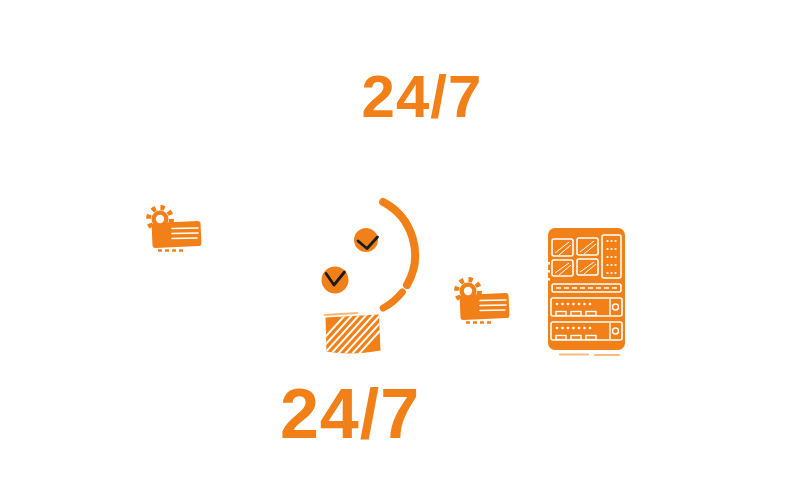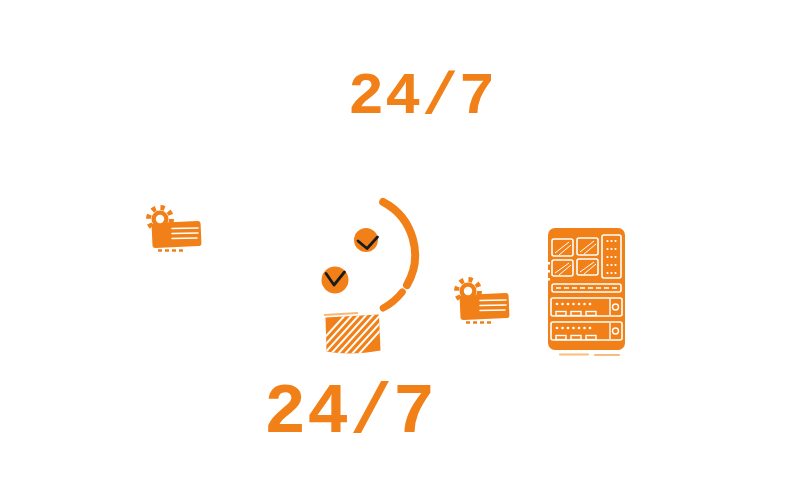--- a/index.html
+++ b/index.html
@@ -5,21 +5,21 @@
   :root{
     --orange:#F28018;
     --orange-light:#F9AC5E;
     --ink:#1B1B1B;
     --white:#FFFFFF;
   }
   html,body{margin:0;padding:0;background:#fff;}
   .stage{
     position:relative;width:800px;height:500px;overflow:hidden;
     background:var(--white);
-    font-family:Liberation Mono, monospace;
+    font-family:Liberation Sans, sans-serif;
   }
   .t247{
     position:absolute;color:var(--orange);font-weight:700;
     text-align:center;letter-spacing:1px;user-select:none;
   }
   .t247.top{left:322px;top:66px;width:200px;font-size:60px;line-height:62px;}
   .t247.bottom{left:250px;top:378px;width:200px;font-size:70px;line-height:72px;}
   svg{position:absolute;display:block;}
   .o-fill{fill:var(--orange);}
   .o-stroke{stroke:var(--orange);fill:none;}

